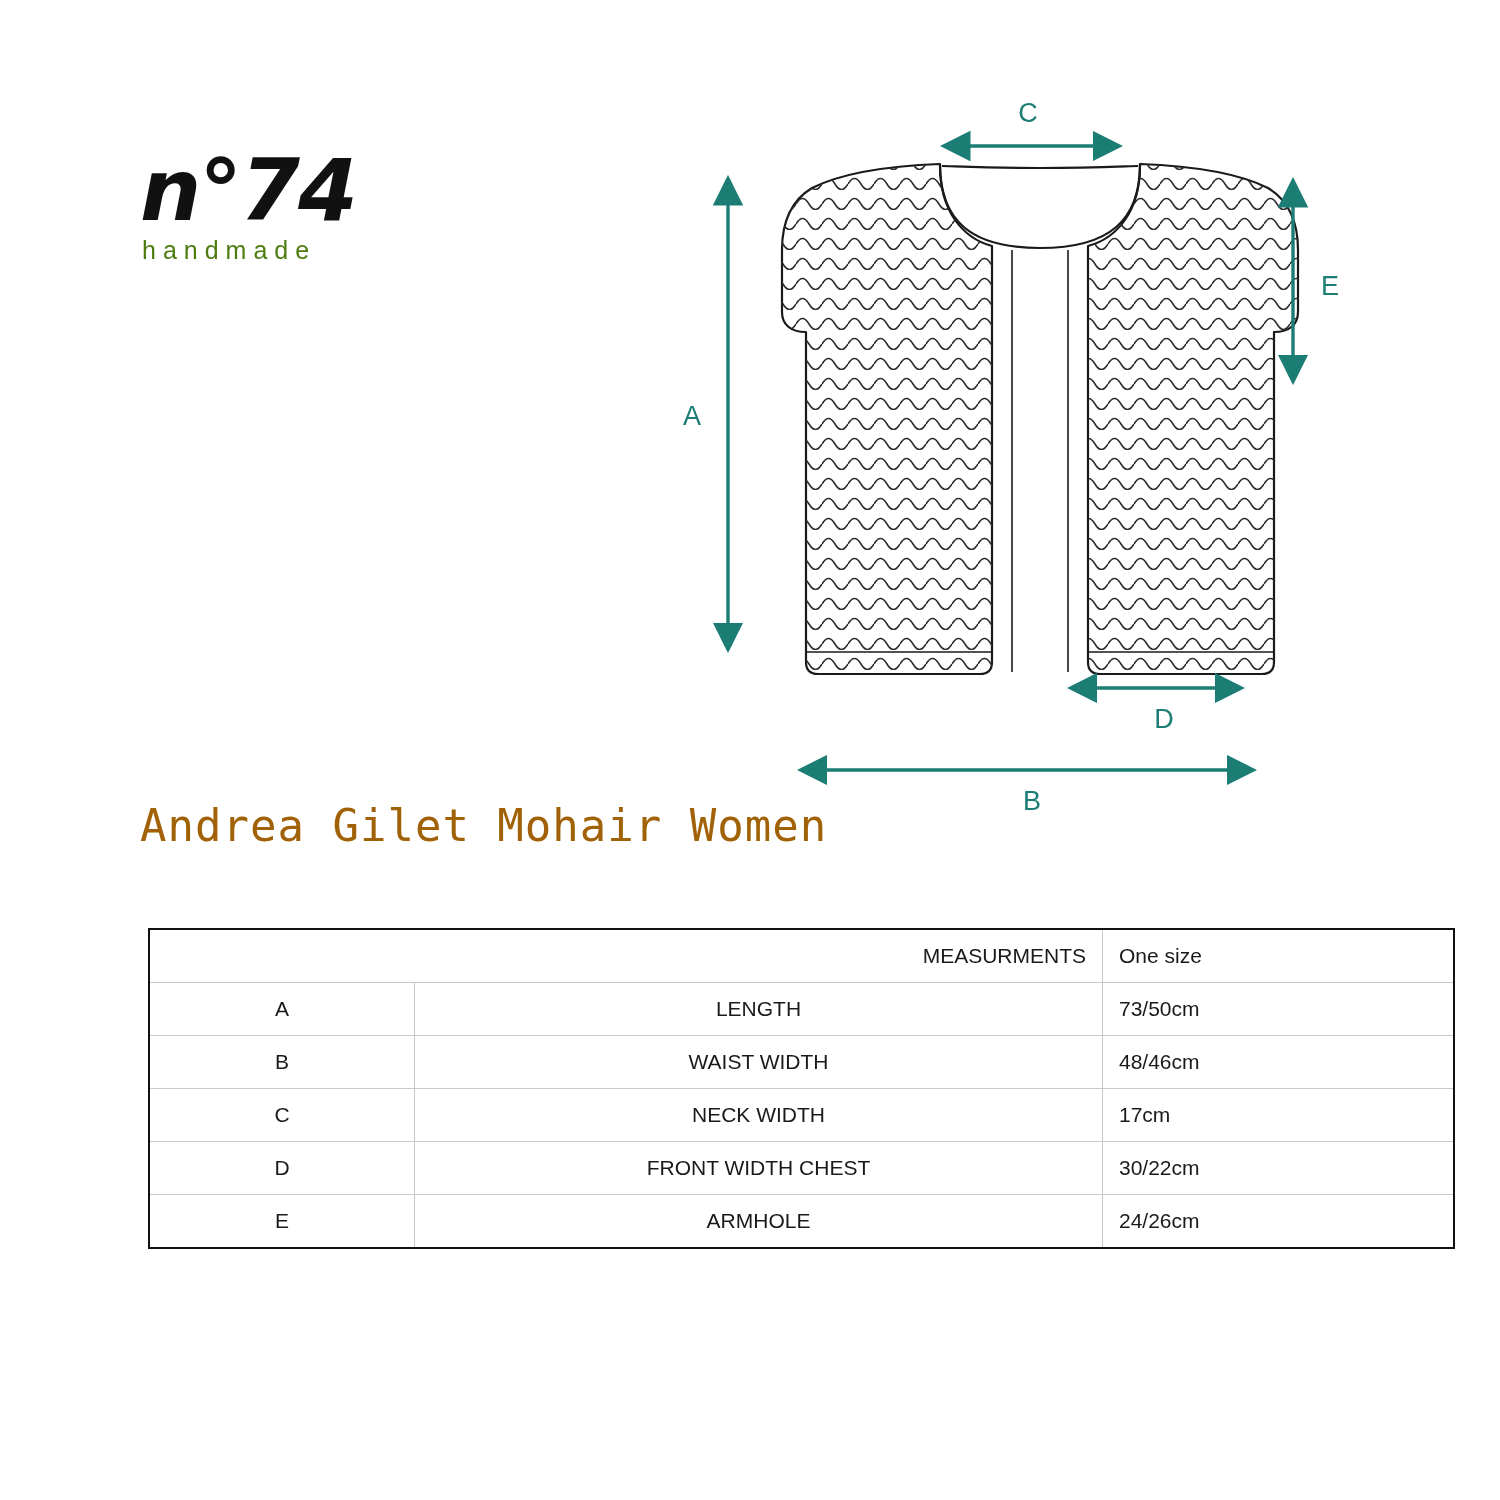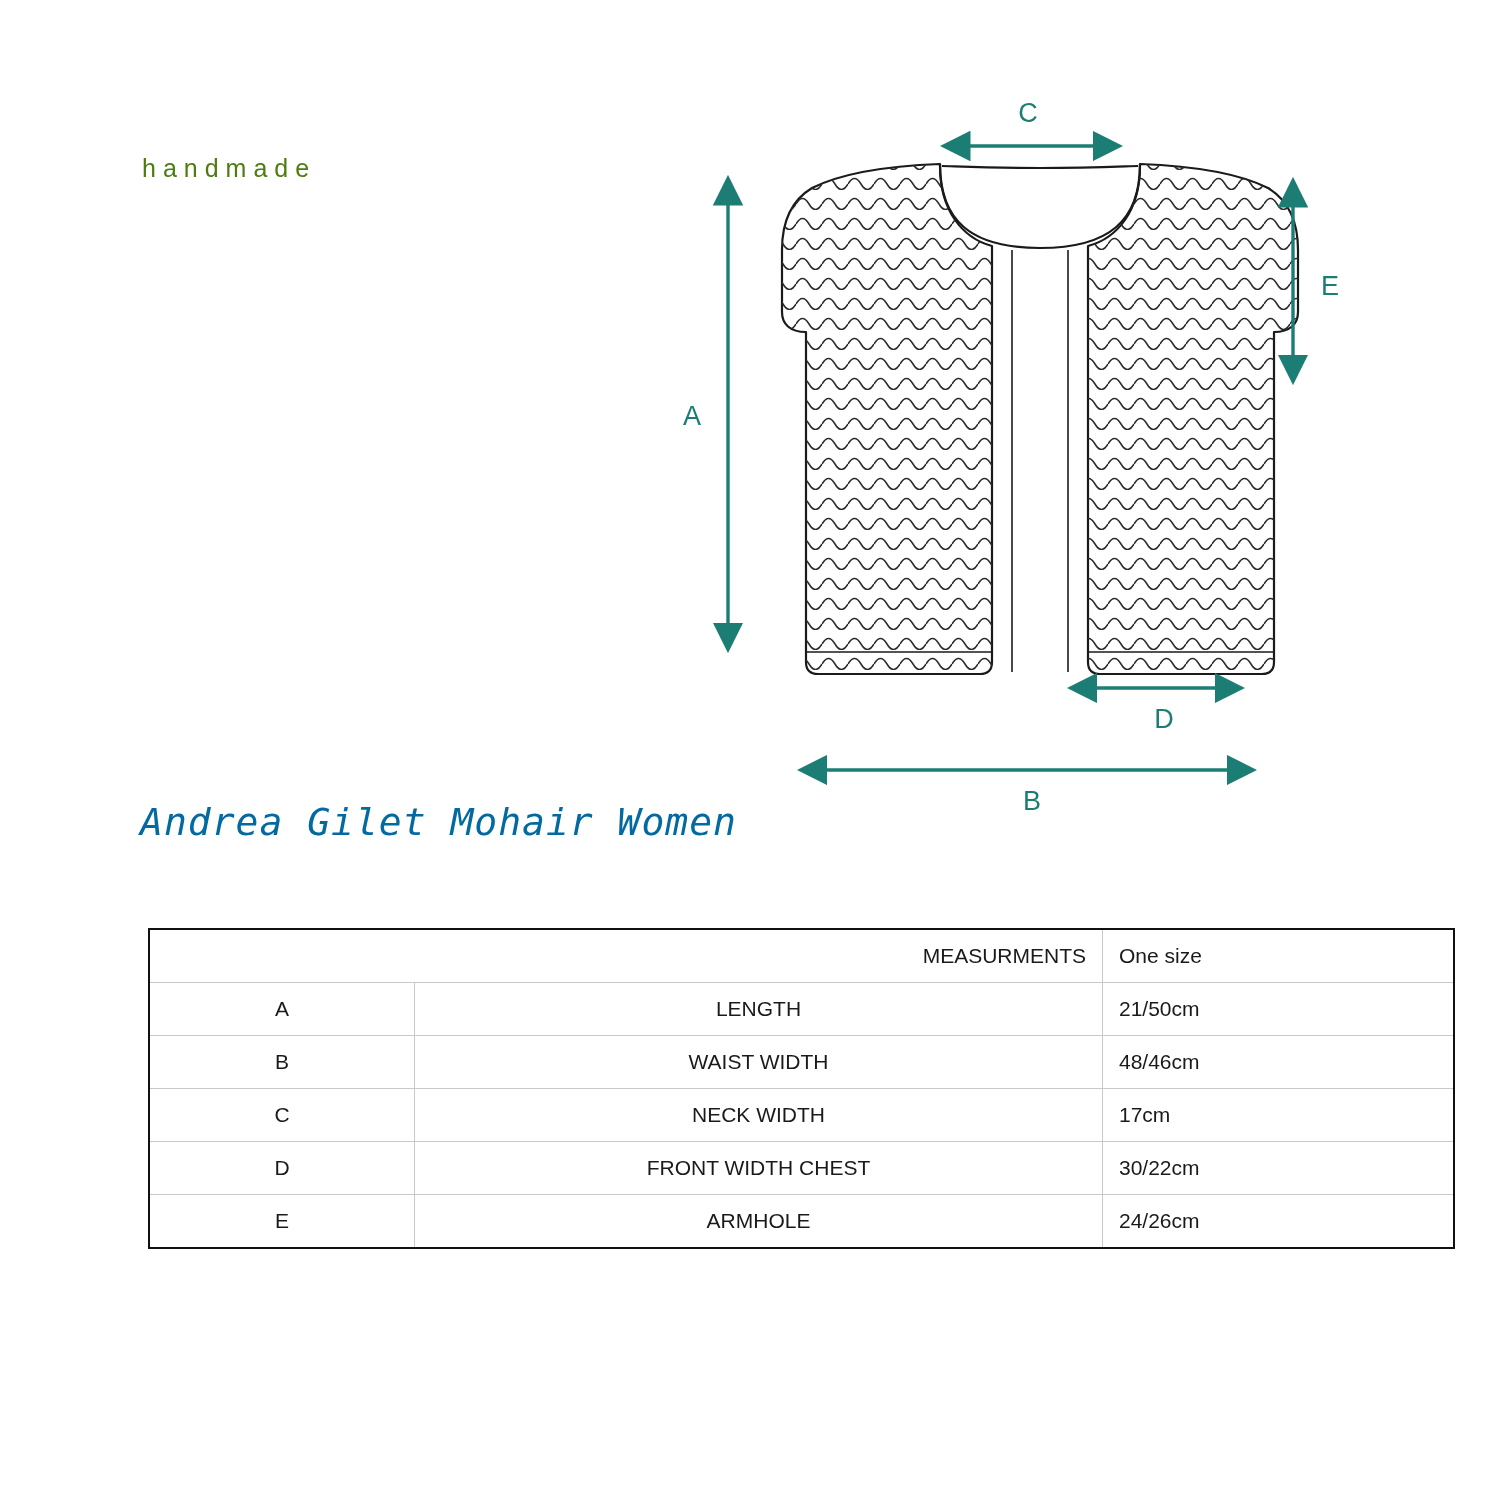--- a/index.html
+++ b/index.html
@@ -50,24 +50,23 @@
     height: 760px;
   }
   .diagram svg { display: block; }
 
   
   .product-title {
     position: absolute;
     left: 140px;
     top: 800px;
     font-family: "DejaVu Sans Mono", monospace;
-    font-size: 38px;
+    font-size: 44px;
     letter-spacing: 1px;
-    color: #0369a1;
-    font-style: italic;
+    color: #a16207;
   }
 
   
   .table-wrap {
     position: absolute;
     left: 148px;
     top: 928px;
     width: 1205px;
   }
   table.size-table {
@@ -107,20 +106,21 @@
   }
   table.size-table thead th { border-top: 2px solid #111; }
   table.size-table tbody tr:last-child td { border-bottom: 2px solid #111; }
   
   .col-val { border-left: 1px solid #9a9a9a; }
 </style>
 </head>
 <body>
 
 <div class="logo">
+  <div class="logo-mark">n°74</div>
   <div class="logo-sub">handmade</div>
 </div>
 
 <div class="diagram">
   <svg viewBox="0 0 740 760" width="740" height="760" xmlns="http://www.w3.org/2000/svg">
     <defs>
       <marker id="ah" markerWidth="9" markerHeight="9" refX="7.5" refY="4.5" orient="auto">
         <path d="M0,0 L9,4.5 L0,9 z" fill="#1b7d74"></path>
       </marker>
       <marker id="ah-start" markerWidth="9" markerHeight="9" refX="1.5" refY="4.5" orient="auto">
@@ -213,21 +213,21 @@
       <tr>
         <th class="col-letter"></th>
         <th class="col-desc hdr-meas">MEASURMENTS</th>
         <th class="col-val hdr-val">One size</th>
       </tr>
     </thead>
     <tbody>
       <tr>
         <td class="col-letter">A</td>
         <td class="col-desc">LENGTH</td>
-        <td class="col-val">21/50cm</td>
+        <td class="col-val">73/50cm</td>
       </tr>
       <tr>
         <td class="col-letter">B</td>
         <td class="col-desc">WAIST WIDTH</td>
         <td class="col-val"> 48/46cm</td>
       </tr>
       <tr>
         <td class="col-letter">C</td>
         <td class="col-desc">NECK WIDTH</td>
         <td class="col-val">17cm</td>

